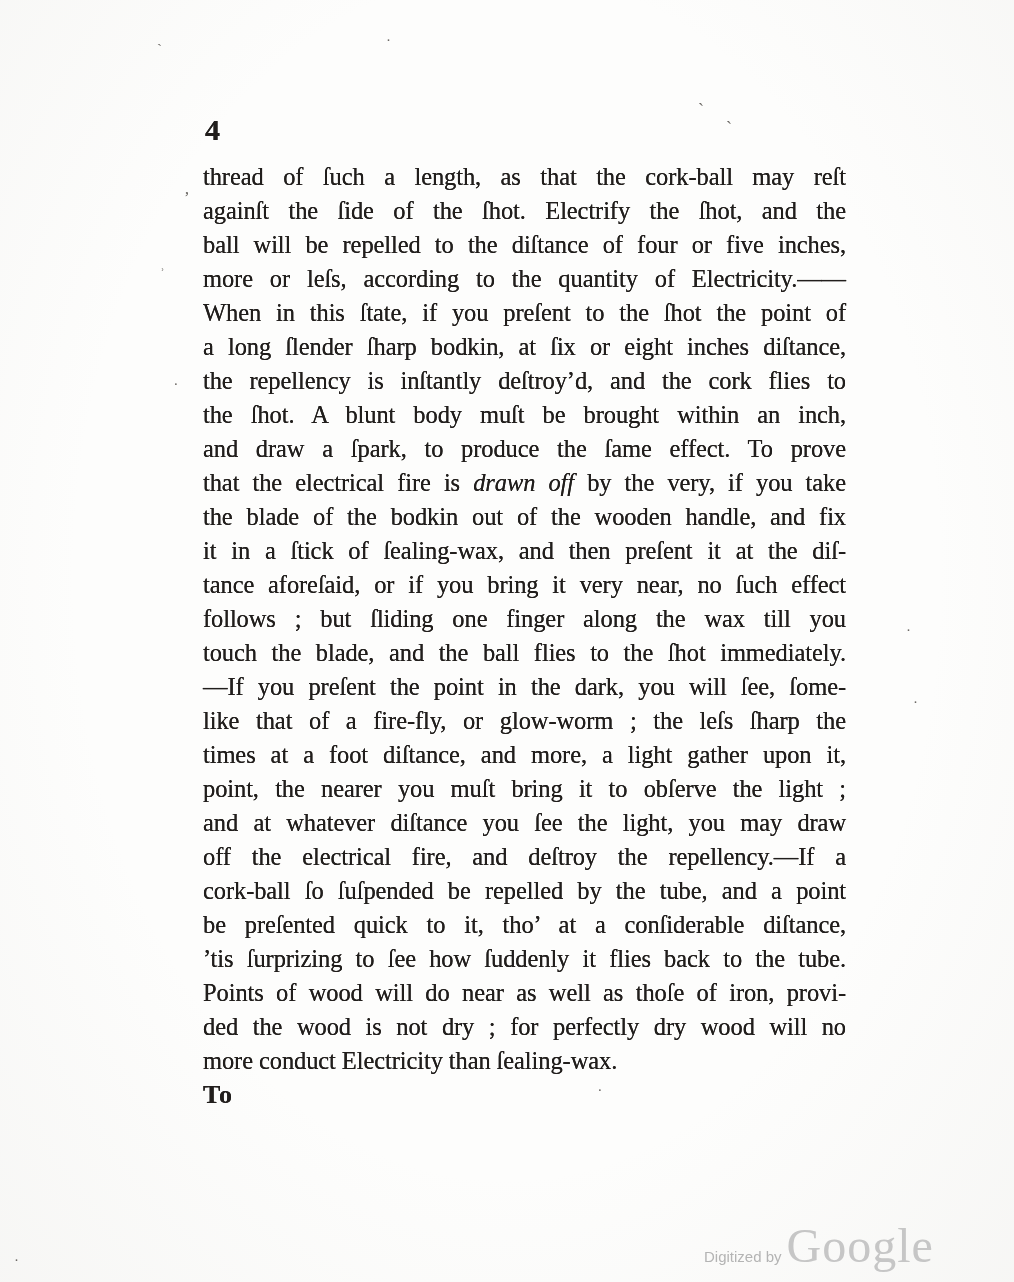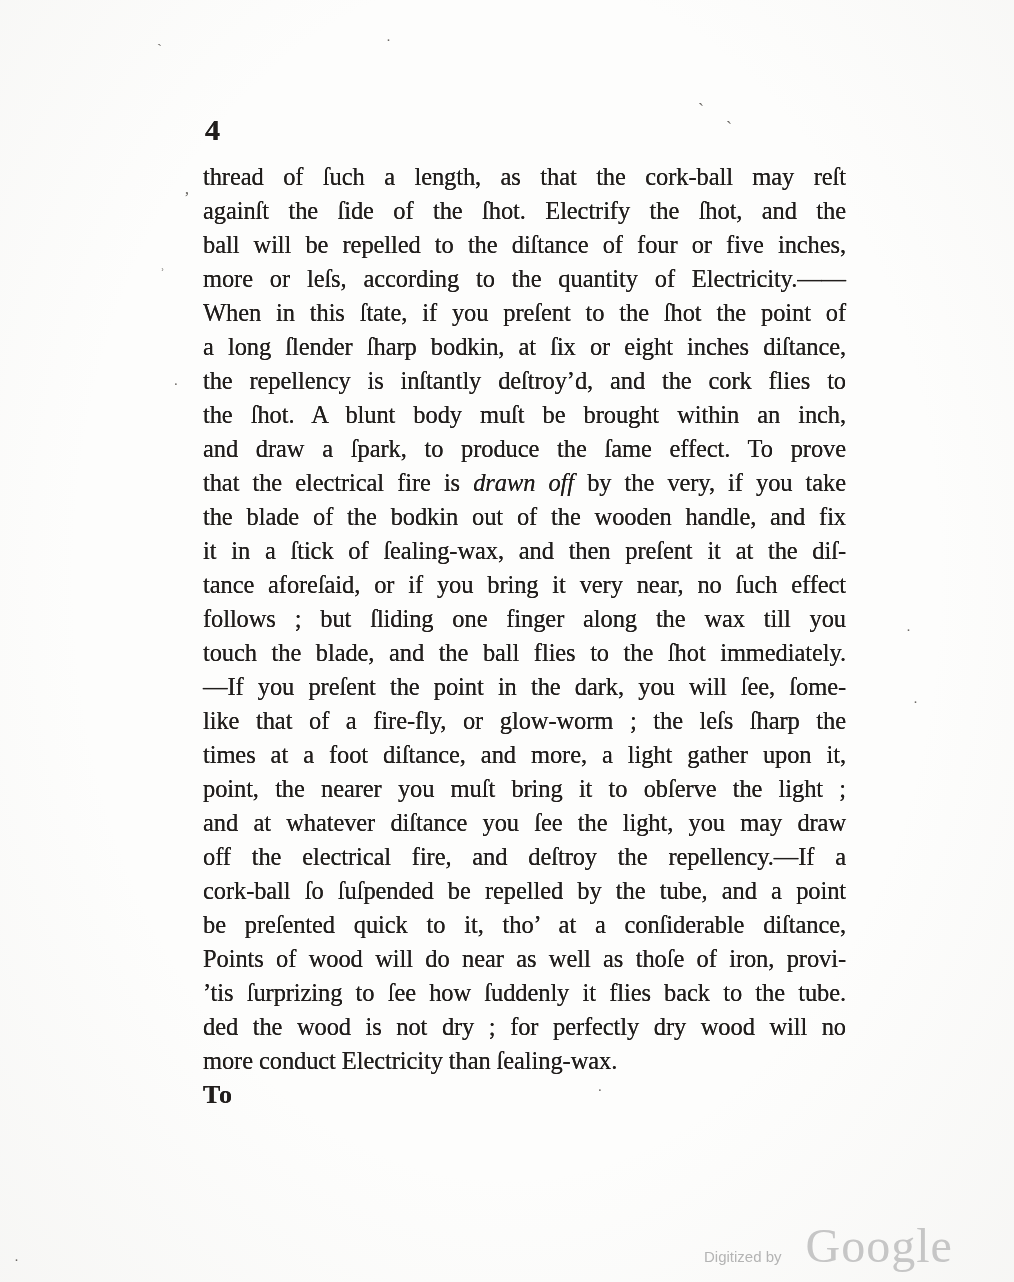--- a/index.html
+++ b/index.html
@@ -56,21 +56,21 @@
   
   .catchword{
     position:absolute;left:203px;top:1080px;width:643px;
     text-align:left;padding-right:18px;box-sizing:border-box;
     font-size:26px;font-weight:bold;letter-spacing:1px;
     text-shadow:0 0 0.5px currentColor;
   }
   
   .watermark{
     position:absolute;left:704px;top:1218px;
-    display:flex;align-items:baseline;gap:24px;
+    display:flex;align-items:baseline;gap:5px;
   }
   .wm-prefix{
     font-family:"Liberation Sans","DejaVu Sans",sans-serif;
     font-size:15px;color:var(--wm-text);
   }
   .wm-logo{
     font-family:"Liberation Serif","DejaVu Serif",serif;
     font-size:48px;color:var(--wm-logo);
     letter-spacing:1px;
   }
@@ -107,22 +107,22 @@
       <div class="line"><span>follows ; but ſliding one finger along the wax till you</span></div>
       <div class="line"><span>touch the blade, and the ball flies to the ſhot immediately.</span></div>
       <div class="line"><span>—If you preſent the point in the dark, you will ſee, ſome-</span></div>
       <div class="line"><span>like that of a fire-fly, or glow-worm ; the leſs ſharp the</span></div>
       <div class="line"><span>times at a foot diſtance, and more, a light gather upon it,</span></div>
       <div class="line"><span>point, the nearer you muſt bring it to obſerve the light ;</span></div>
       <div class="line"><span>and at whatever diſtance you ſee the light, you may draw</span></div>
       <div class="line"><span>off the electrical fire, and deſtroy the repellency.—If a</span></div>
       <div class="line"><span>cork-ball ſo ſuſpended be repelled by the tube, and a point</span></div>
       <div class="line"><span>be preſented quick to it, tho’ at a conſiderable diſtance,</span></div>
+      <div class="line"><span>’tis ſurprizing to ſee how ſuddenly it flies back to the tube.</span></div>
       <div class="line"><span>Points of wood will do near as well as thoſe of iron, provi-</span></div>
-      <div class="line"><span>’tis ſurprizing to ſee how ſuddenly it flies back to the tube.</span></div>
       <div class="line"><span>ded the wood is not dry ; for perfectly dry wood will no</span></div>
       <div class="line last"><span>more conduct Electricity than ſealing-wax.</span></div>
     </div>
 
   <div class="catchword">To</div>
 
   <div class="watermark">
     <span class="wm-prefix">Digitized by</span>
     <span class="wm-logo">Google</span>
   </div>

